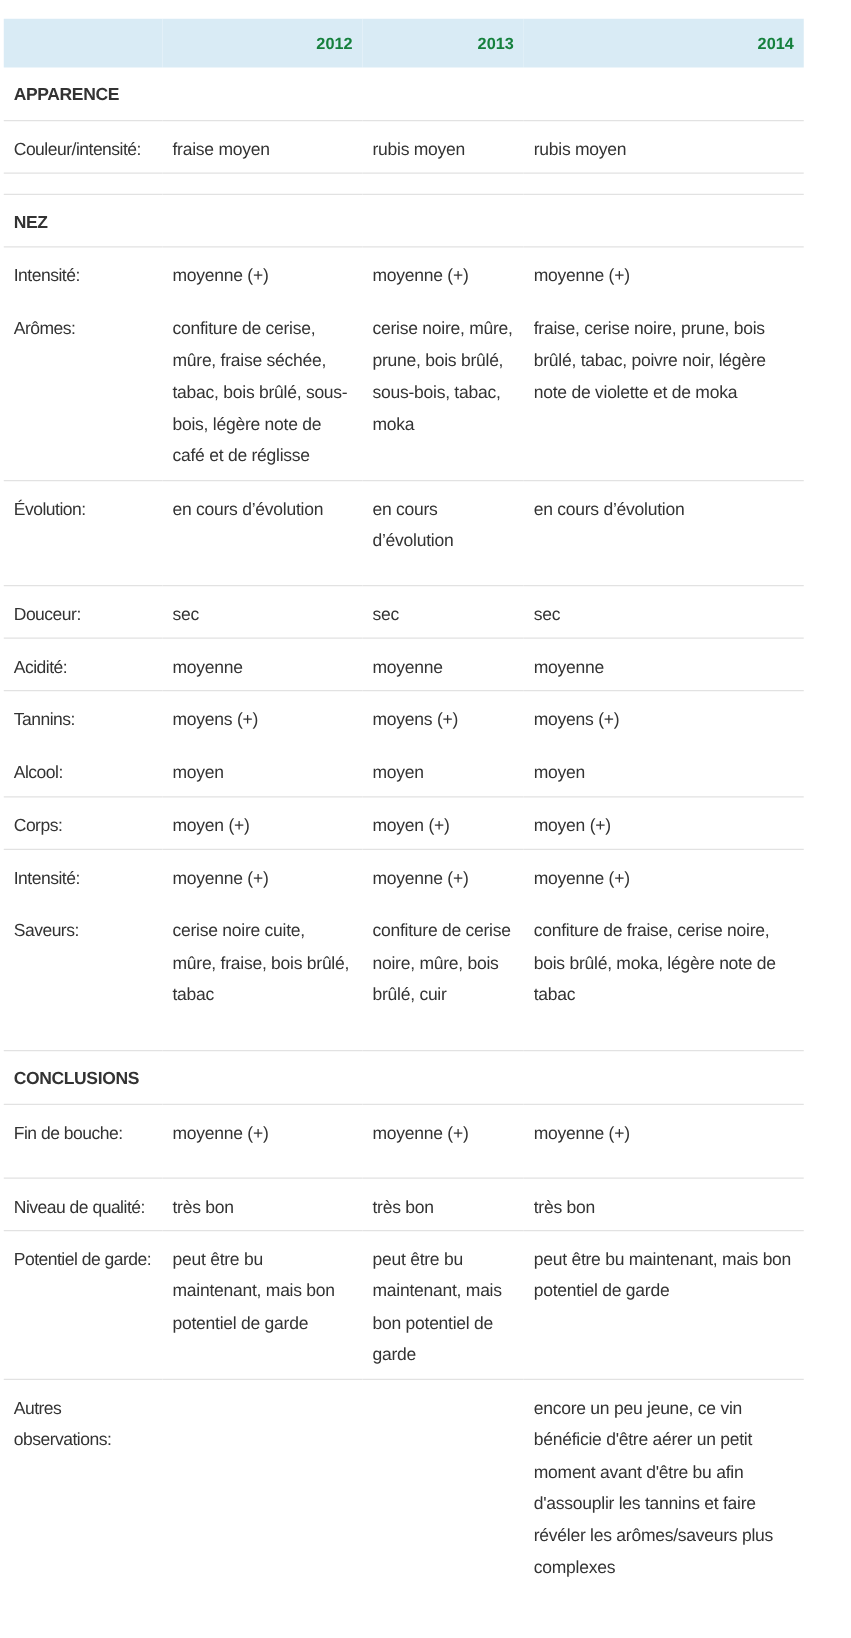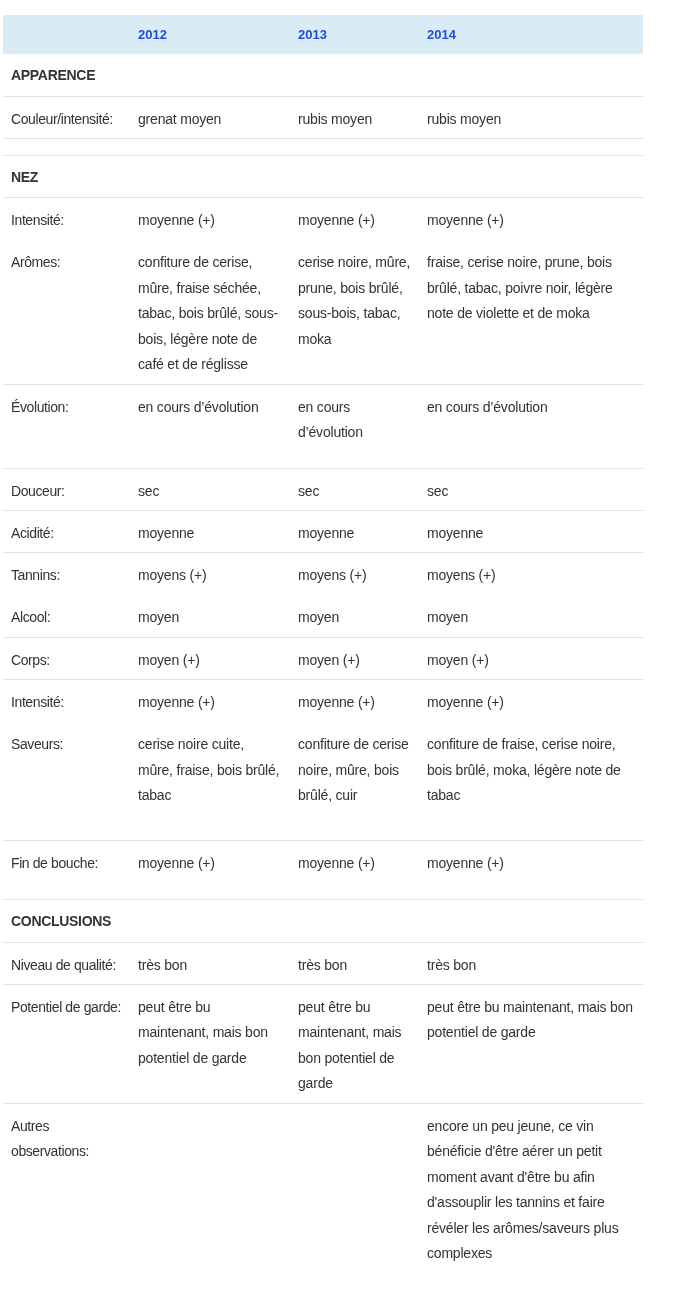--- a/index.html
+++ b/index.html
@@ -26,24 +26,24 @@
     .tasting-table col.c-label { width: 127px; }
     .tasting-table col.c-2012 { width: 160px; }
     .tasting-table col.c-2013 { width: 129px; }
     .tasting-table col.c-2014 { width: 224px; }
 
     .tasting-table thead tr {
       background: #d9ebf5;
       height: 39px;
     }
     .tasting-table th {
-      text-align: left;
+      text-align: right;
       font-weight: bold;
       font-size: 13px;
-      color: #1d4ed8;
+      color: #15803d;
       padding: 0 8px;
       vertical-align: middle;
     }
     .tasting-table td {
       vertical-align: top;
       padding: 10px 8px 0 8px;
       line-height: 25.5px;
       font-size: 14px;
       color: #333333;
       letter-spacing: -0.2px;
@@ -82,21 +82,21 @@
       <th>2014</th>
     </tr>
   </thead>
   <tbody>
 
     <tr style="height:42px">
       <td colspan="4" class="section-title">APPARENCE</td>
     </tr>
     <tr class="bordered" style="height:42px">
       <td class="label">Couleur/intensité:</td>
-      <td>grenat moyen</td>
+      <td>fraise moyen</td>
       <td>rubis moyen</td>
       <td>rubis moyen</td>
     </tr>
     <tr class="bordered" style="height:17px">
       <td colspan="4" style="padding:0"></td>
     </tr>
 
     <tr class="bordered" style="height:42px">
       <td colspan="4" class="section-title">NEZ</td>
     </tr>
@@ -154,29 +154,29 @@
       <td>moyenne (+)</td>
       <td>moyenne (+)</td>
       <td>moyenne (+)</td>
     </tr>
     <tr style="height:118px">
       <td class="label">Saveurs:</td>
       <td>cerise noire cuite, mûre, fraise, bois brûlé, tabac</td>
       <td>confiture de cerise noire, mûre, bois brûlé, cuir</td>
       <td>confiture de fraise, cerise noire, bois brûlé, moka, légère note de tabac</td>
     </tr>
+    <tr class="bordered" style="height:43px">
+      <td colspan="4" class="section-title">CONCLUSIONS</td>
+    </tr>
+
     <tr class="bordered" style="height:59px">
       <td class="label">Fin de bouche:</td>
       <td>moyenne (+)</td>
       <td>moyenne (+)</td>
       <td>moyenne (+)</td>
-    </tr>
-
-    <tr class="bordered" style="height:43px">
-      <td colspan="4" class="section-title">CONCLUSIONS</td>
     </tr>
     <tr class="bordered" style="height:42px">
       <td class="label">Niveau de qualité:</td>
       <td>très bon</td>
       <td>très bon</td>
       <td>très bon</td>
     </tr>
     <tr class="bordered" style="height:119px">
       <td class="label">Potentiel de garde:</td>
       <td>peut être bu maintenant, mais bon potentiel de garde</td>

